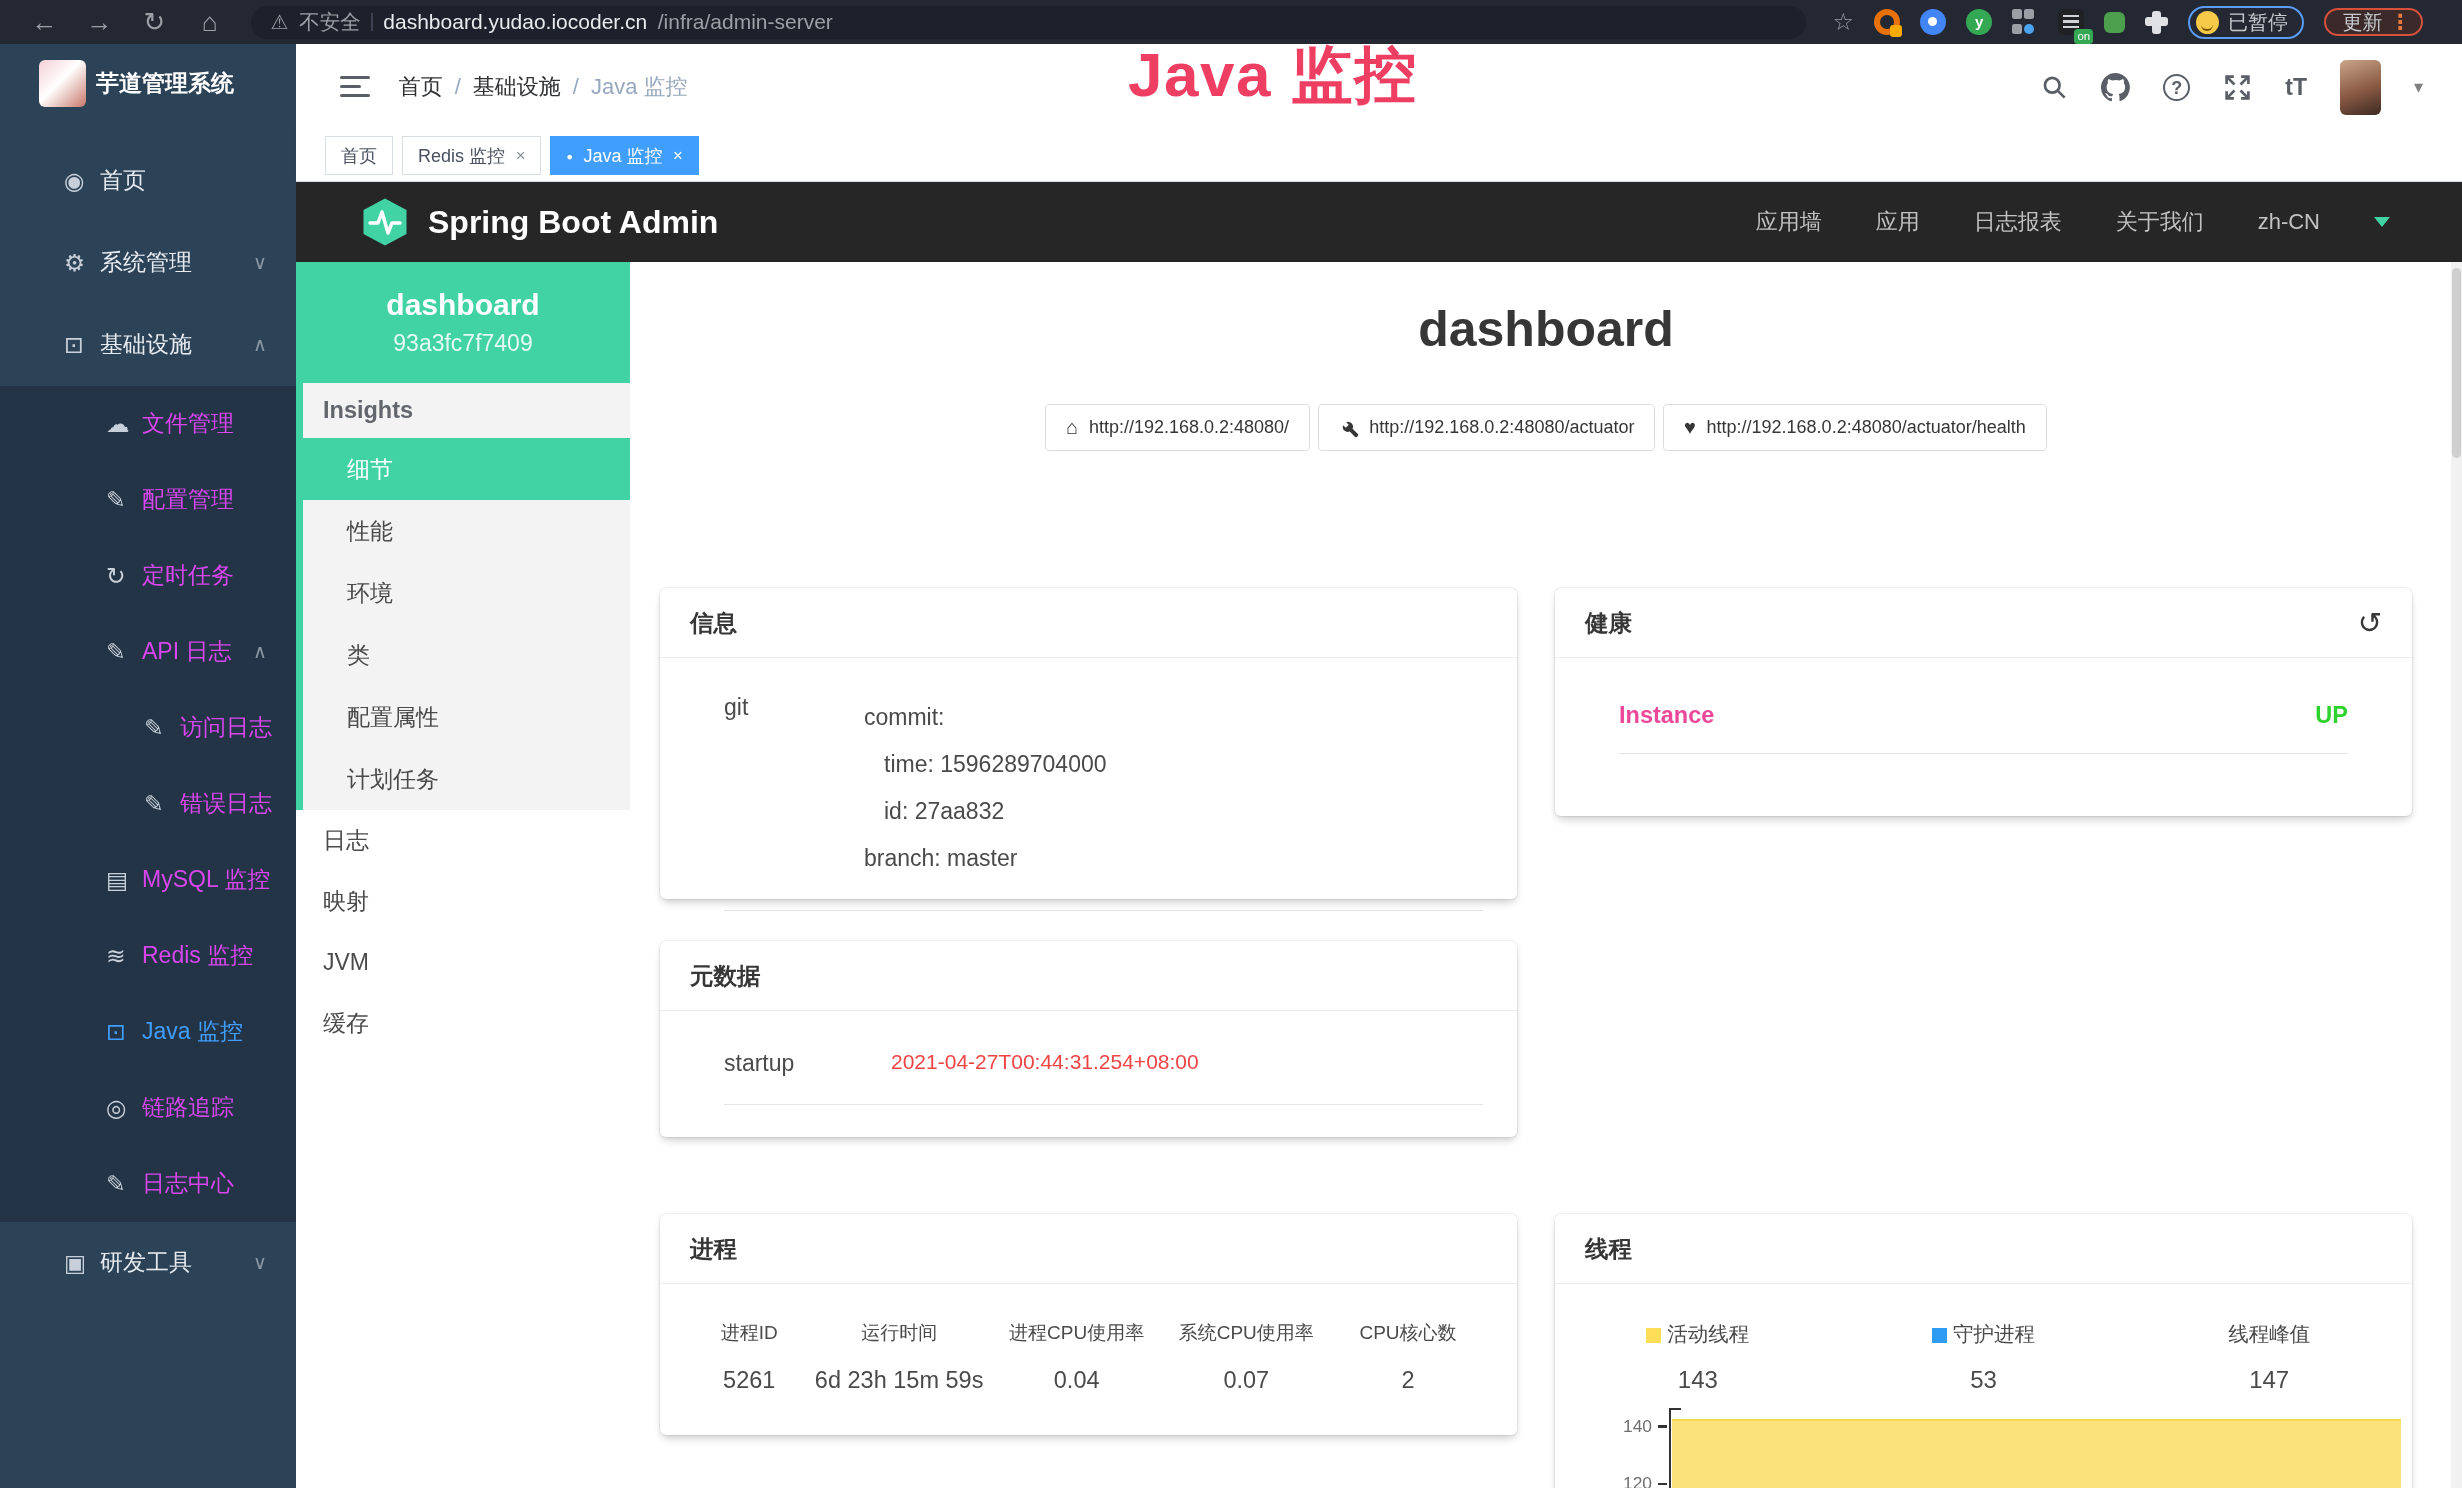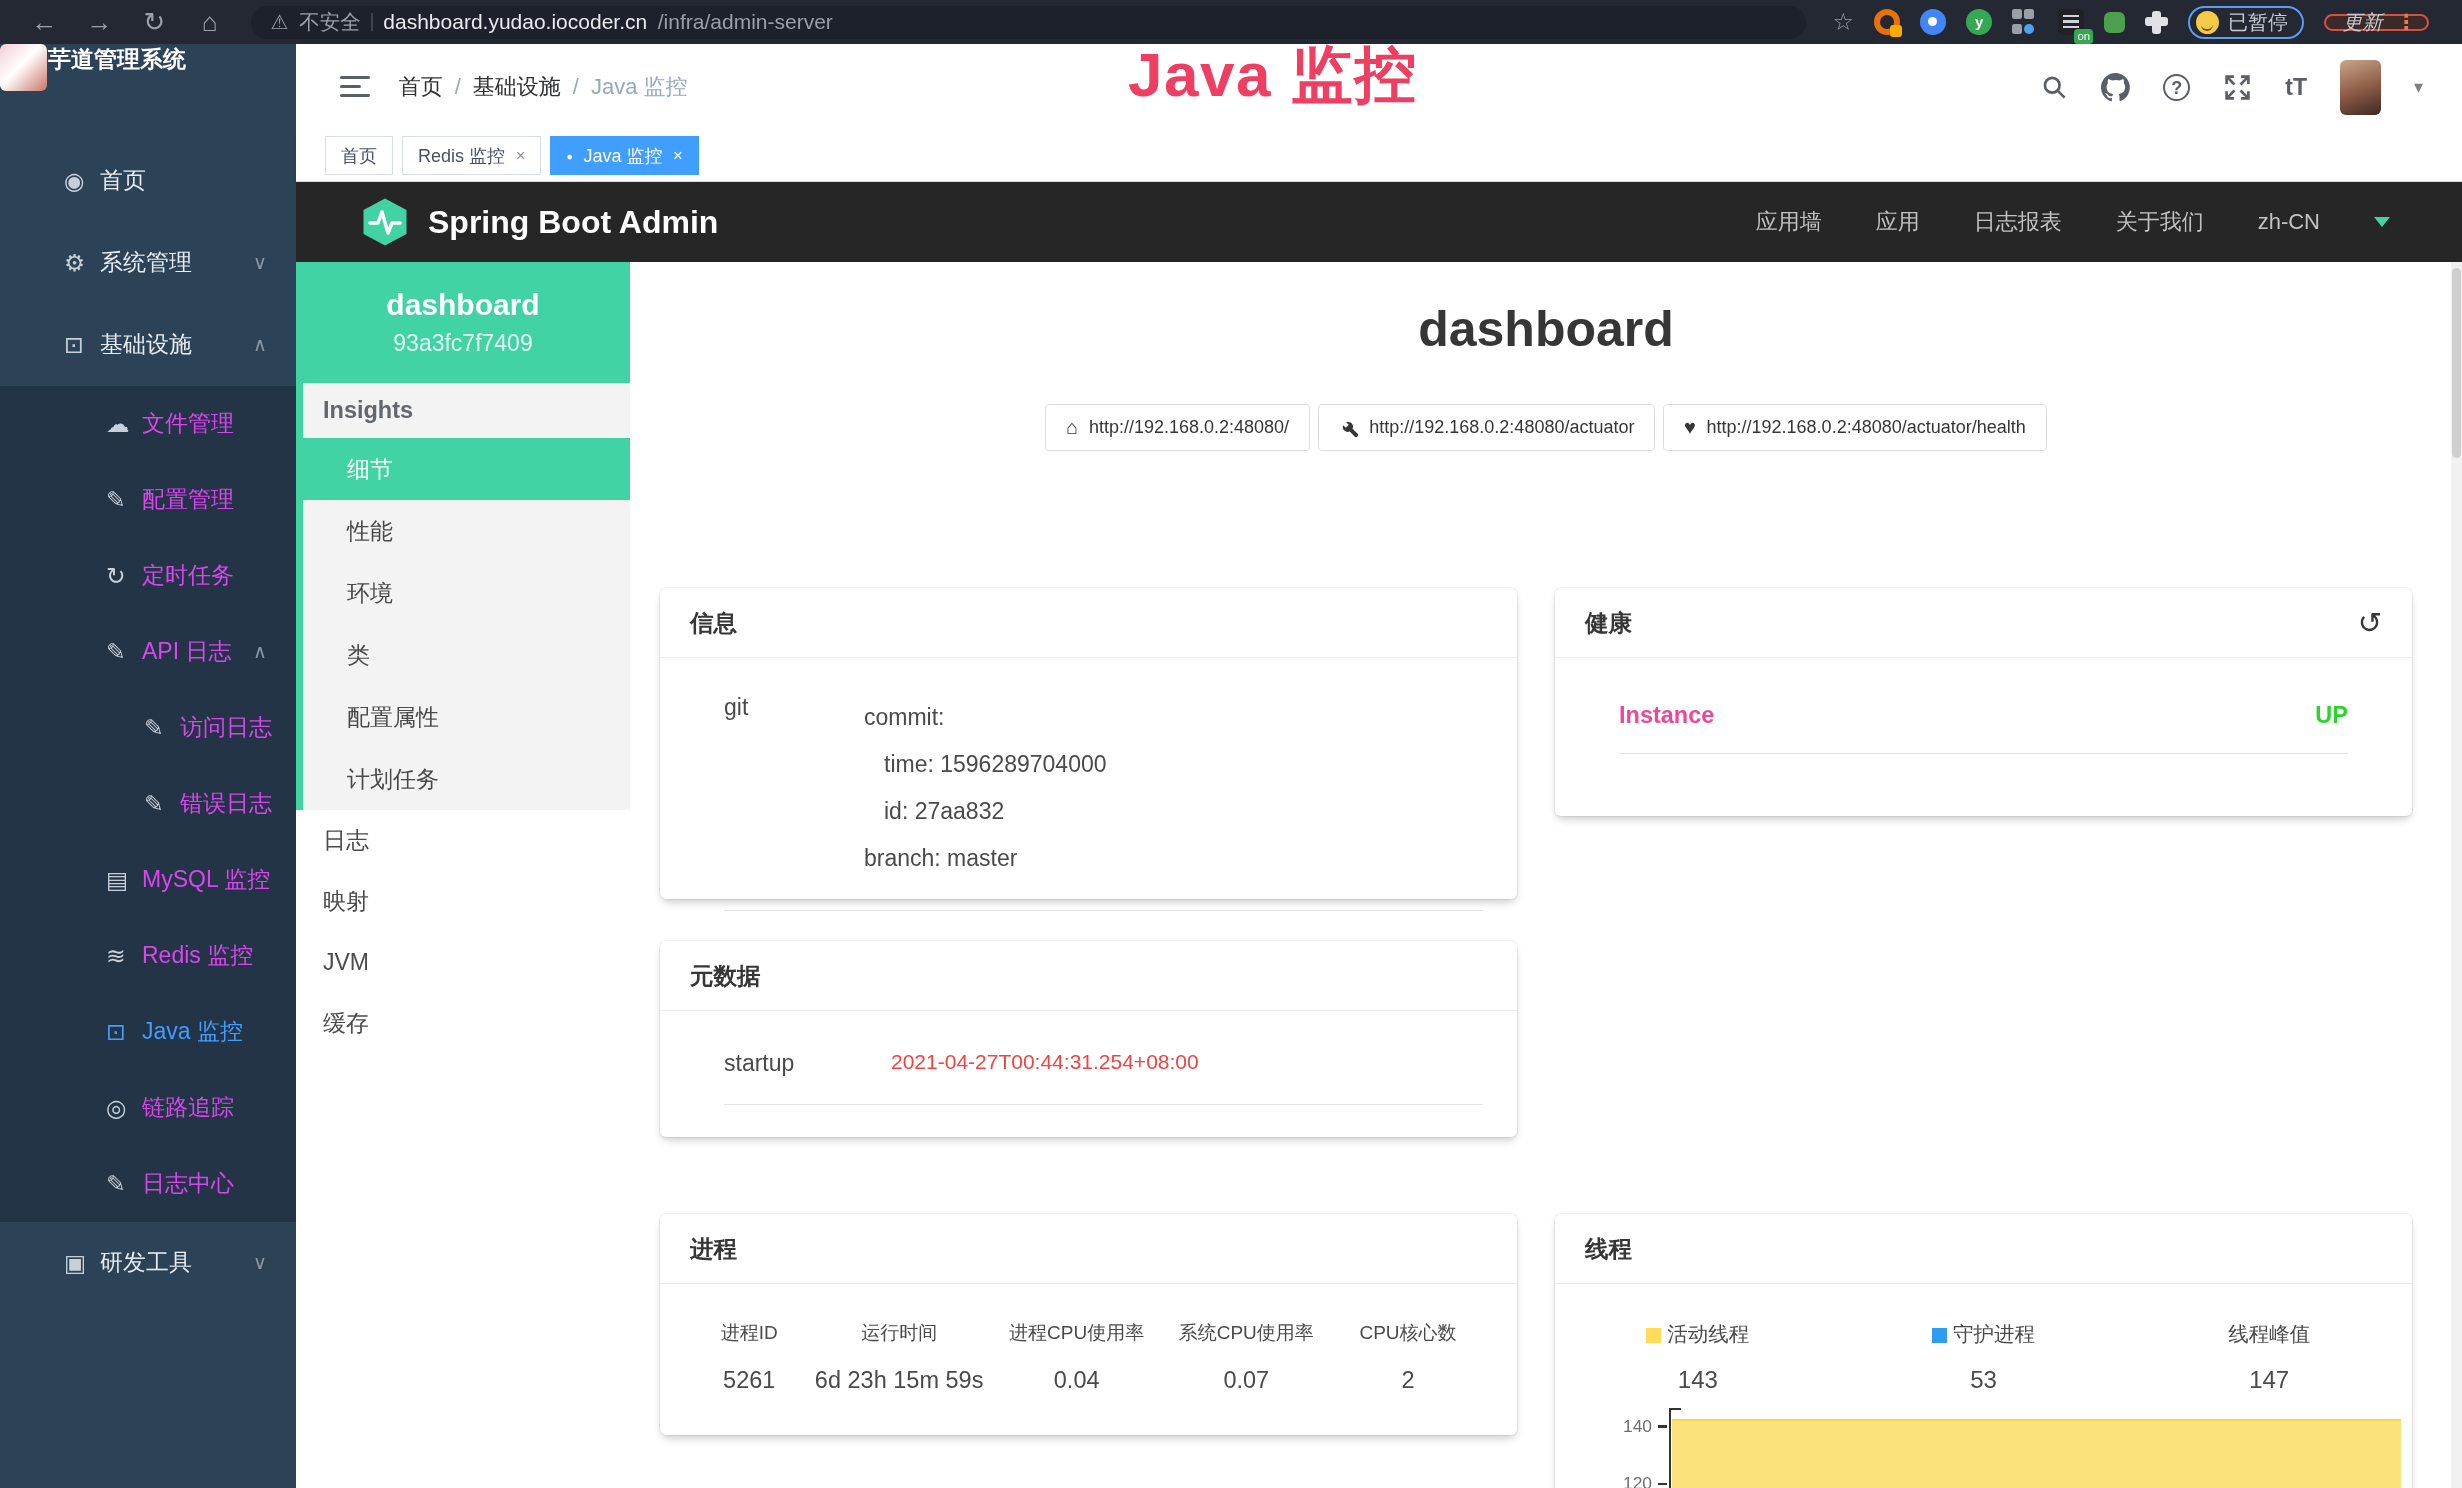--- a/index.html
+++ b/index.html
@@ -40,31 +40,31 @@
   .ext-leaf { background:#4c9f4c; border-radius:6px; width:21px; height:21px; }
   .ext-puzzle { width:23px; height:23px; position:relative; }
   .ext-puzzle::before { content:""; position:absolute; left:6.8px; top:0; width:9px; height:23px; background:#dfe1e5; border-radius:3px; }
   .ext-puzzle::after { content:""; position:absolute; left:0; top:6.8px; width:23px; height:9px; background:#dfe1e5; border-radius:3px; }
   .paused-pill { height:33px; border:2.3px solid #5b9cf5; border-radius:16.7px; display:flex;
     align-items:center; gap:9px; padding:0 13.7px 0 6px; }
   .emoji-face { width:23px; height:23px; background:#f7c948; border-radius:50%; position:relative; }
   .emoji-face::after { content:""; position:absolute; left:5.3px; top:12px; width:12px; height:6px;
     border-bottom:2.3px solid #7a5200; border-radius:0 0 6px 6px; }
   .paused-pill span { color:#c6cacf; font-size:20px; }
-  .update-pill { height:17px; border:2.3px solid #d6503c; background:#3b2a29; border-radius:16.7px;
-    display:flex; align-items:center; gap:13px; padding:0 10.6px 0 16.7px;font-style:italic; }
+  .update-pill { height:28px; border:2.3px solid #d6503c; background:#3b2a29; border-radius:16.7px;
+    display:flex; align-items:center; gap:7px; padding:0 10.6px 0 16.7px; }
   .update-pill .lbl { color:#c6cacf; font-size:20px; }
   .update-pill .kebab { color:#e8793f; font-size:21px; font-weight:bold; }
 
   
   .layout { position:absolute; left:0; top:44px; width:2462px; height:1445px; display:flex; }
 
   
   .sidebar { width:296px; background:#2c4257; color:#dfe5ec; flex:0 0 auto; display:flex; flex-direction:column; }
-  .logo-row { height:79px; display:flex; gap:1px; }
+  .logo-row { height:79px; display:flex; align-items:center; padding-left:39px; gap:10px; }
   .logo-img { width:47px; height:47px; border-radius:6px;
     background:linear-gradient(135deg,#f5cfd4 0%,#fff 45%,#c9766a 100%); }
   .logo-title { color:#fff; font-size:23px; font-weight:bold; }
   .menu { margin-top:16.7px; }
   .menu-item { height:82px; display:flex; align-items:center; padding-left:64px; font-size:23px; cursor:pointer; }
   .menu-item .mi { width:36px; font-size:23.5px; color:#c7d0da; flex:0 0 auto; }
   .menu-item .ml { color:#e6ebf1; }
   .menu-item .chev { margin-left:auto; margin-right:29px; color:#8a97a5; font-size:19px; }
   .submenu { background:#233446; }
   .submenu .menu-item { height:76px; padding-left:106px; }

